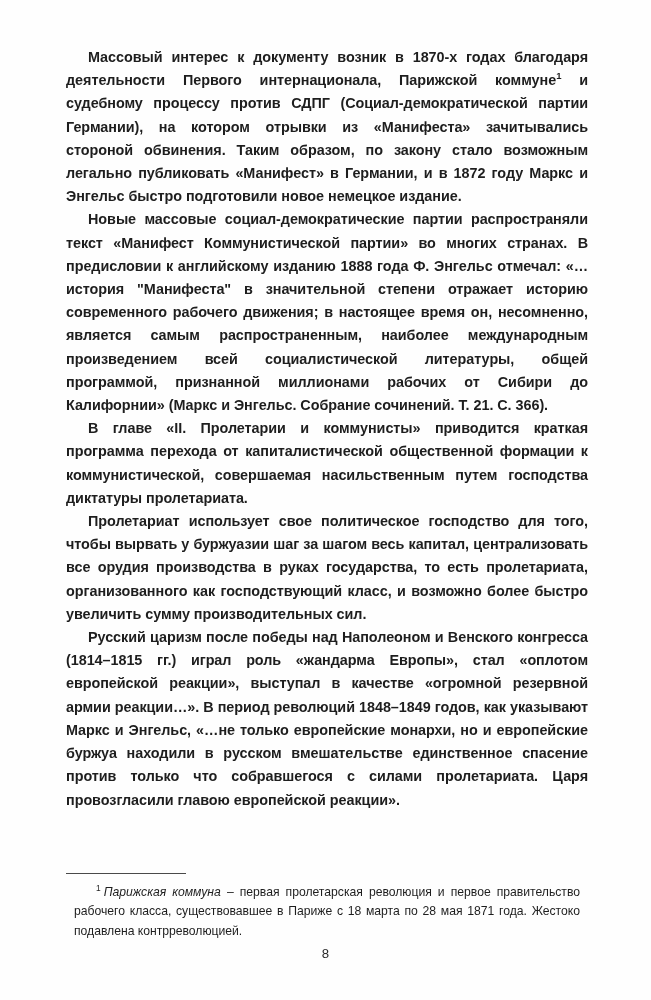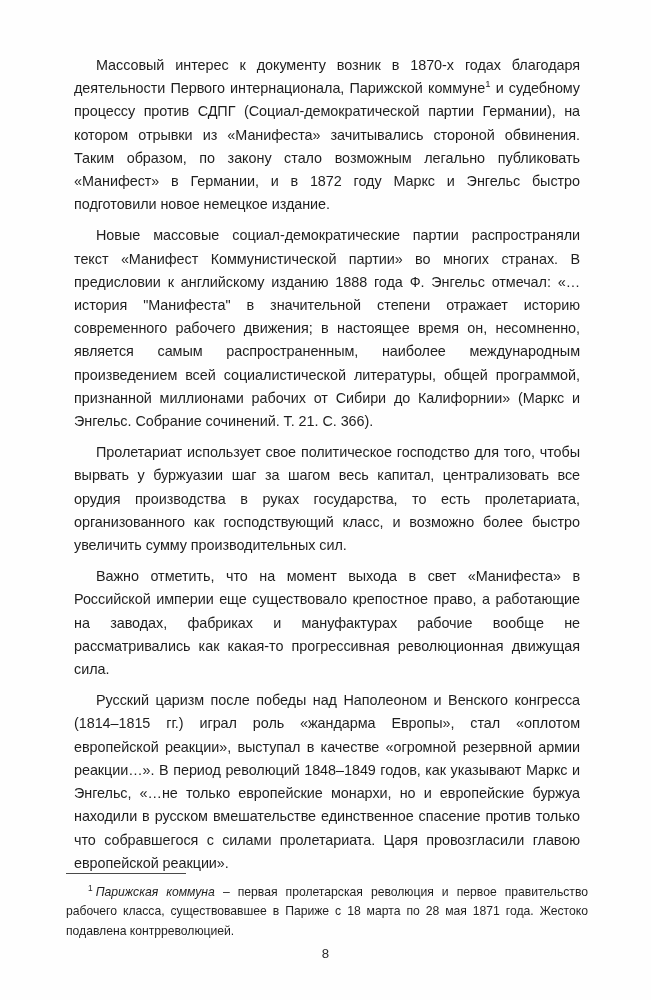--- a/index.html
+++ b/index.html
@@ -27,30 +27,31 @@
   }
 
   .text-column {
     position: absolute;
     left: 66px;
     top: 46px;
     width: 522px;
   }
 
   p.body-par {
-    margin: 8px;
+    margin: 0;
     padding: 0;
     text-indent: 22px;
     text-align: justify;
     font-size: 14.4px;
     line-height: 23.2px;
     letter-spacing: -0.05px;
     word-spacing: 0px;
     color: #1e1e1e;
     hyphens: manual;
+    font-weight: bold;
   }
 
   p.body-par.last-of-block {
     text-align: justify;
   }
 
   sup.fn-ref {
     font-size: 9.5px;
     vertical-align: super;
     line-height: 0;
@@ -64,21 +65,21 @@
   }
 
   .footnote-rule {
     width: 120px;
     height: 1px;
     background: #4a4a4a;
     margin: 0 0 9px 0;
   }
 
   p.footnote {
-    margin: 0;
+    margin: 8px;
     padding: 0;
     text-indent: 22px;
     text-align: justify;
     font-size: 12.2px;
     line-height: 19.4px;
     letter-spacing: -0.02px;
     color: #1e1e1e;
   }
 
   p.footnote sup.fn-num {
@@ -107,24 +108,24 @@
 <body>
 
 <div class="page">
 
   <div class="text-column">
 
     <p class="body-par"><span>Массовый интерес к документу возник в 1870-х годах благодаря деятельности Первого интернационала, Парижской коммуне</span><sup class="fn-ref">1</sup><span> и судебному процессу против СДПГ (Социал-демократической партии Германии), на котором отрывки из «Манифеста» зачитывались стороной обвинения. Таким образом, по закону стало возможным легально публиковать «Манифест» в Германии, и в 1872 году Маркс и Энгельс быстро подготовили новое немецкое издание.</span></p>
 
     <p class="body-par">Новые массовые социал-демократические партии распространяли текст «Манифест Коммунистической партии» во многих странах. В предисловии к английскому изданию 1888 года Ф. Энгельс отмечал: «…история "Манифеста" в значительной степени отражает историю современного рабочего движения; в настоящее время он, несомненно, является самым распространенным, наиболее международным произведением всей социалистической литературы, общей программой, признанной миллионами рабочих от Сибири до Калифорнии» (Маркс и Энгельс. Собрание сочинений. Т. 21. С. 366).</p>
 
+    <p class="body-par">В главе «II. Пролетарии и коммунисты» приводится краткая программа перехода от капиталистической общественной формации к коммунистической, совершаемая насильственным путем господства диктатуры пролетариата.</p>
 
     <p class="body-par">Пролетариат использует свое политическое господство для того, чтобы вырвать у буржуазии шаг за шагом весь капитал, централизовать все орудия производства в руках государства, то есть пролетариата, организованного как господствующий класс, и возможно более быстро увеличить сумму производительных сил.</p>
 
-    <p class="body-par">Важно отметить, что на момент выхода в свет «Манифеста» в Российской империи еще существовало крепостное право, а работающие на заводах, фабриках и мануфактурах рабочие вообще не рассматривались как какая-то прогрессивная революционная движущая сила.</p>
 
 
     <p class="body-par last-of-block">Русский царизм после победы над Наполеоном и Венского конгресса (1814–1815 гг.) играл роль «жандарма Европы», стал «оплотом европейской реакции», выступал в качестве «огромной резервной армии реакции…». В период революций 1848–1849 годов, как указывают Маркс и Энгельс, «…не только европейские монархи, но и европейские буржуа находили в русском вмешательстве единственное спасение против только что собравшегося с силами пролетариата. Царя провозгласили главою европейской реакции».</p>
 
   </div>
 
   <div class="footnote-block">
     <div class="footnote-rule"></div>
     <p class="footnote"><sup class="fn-num">1</sup><span class="fn-term">Парижская коммуна</span><span> – первая пролетарская революция и первое правительство рабочего класса, существовавшее в Париже с 18 марта по 28 мая 1871 года. Жестоко подавлена контрреволюцией.</span></p>
   </div>

